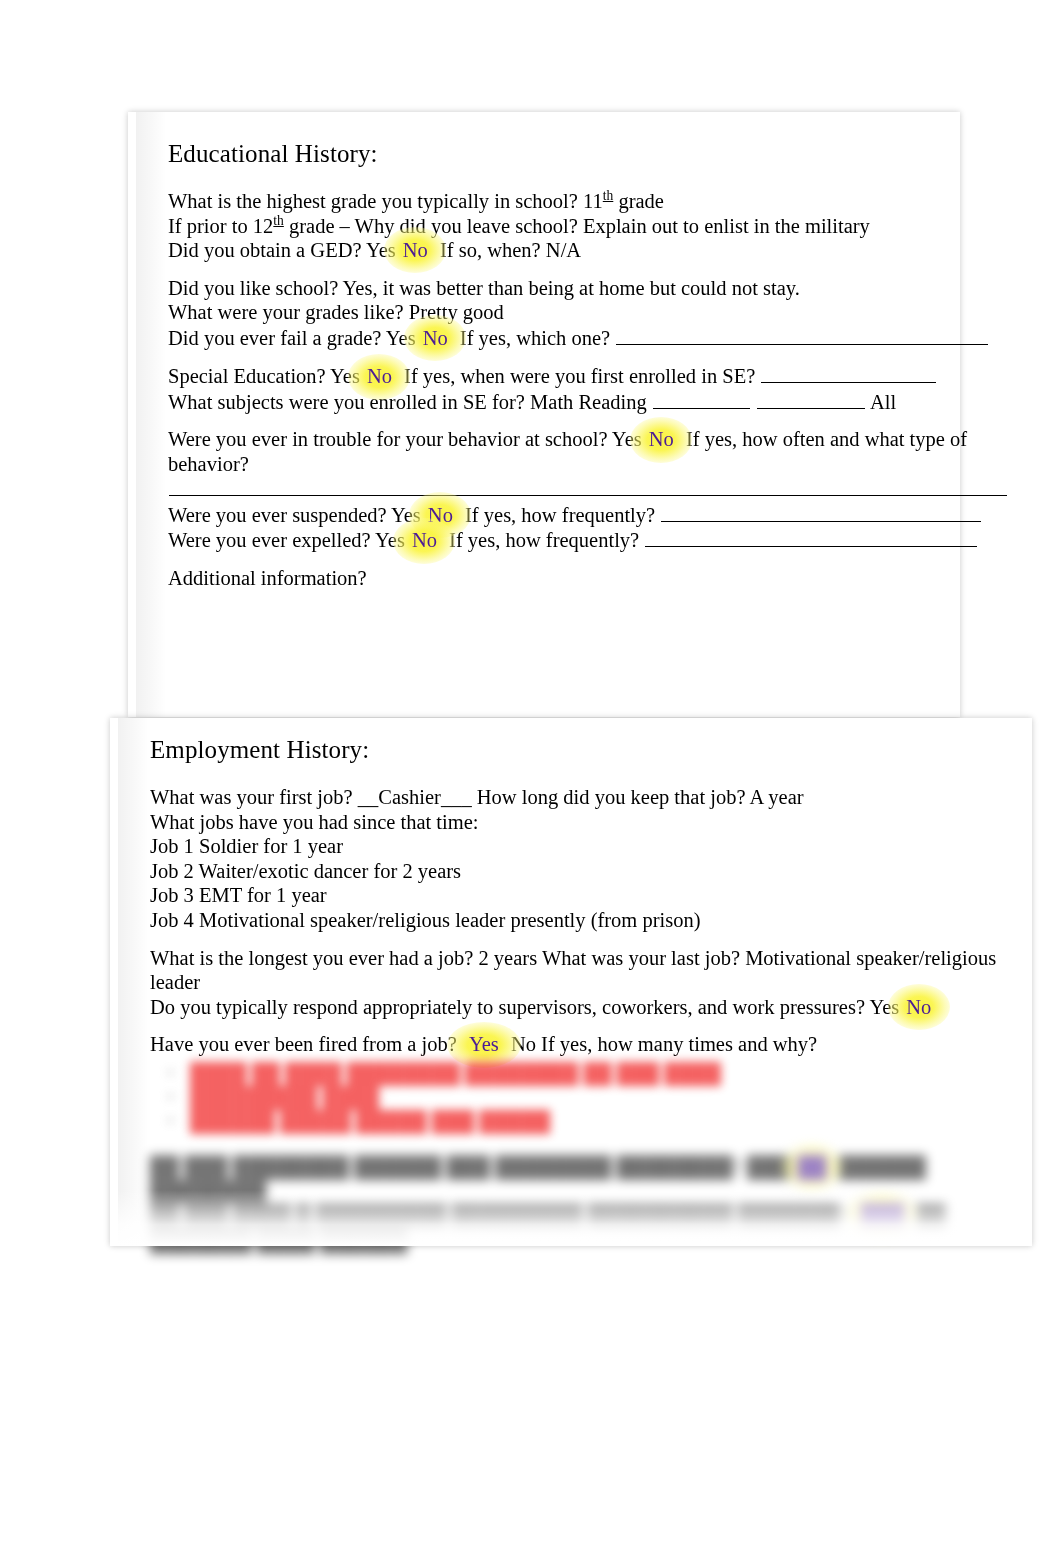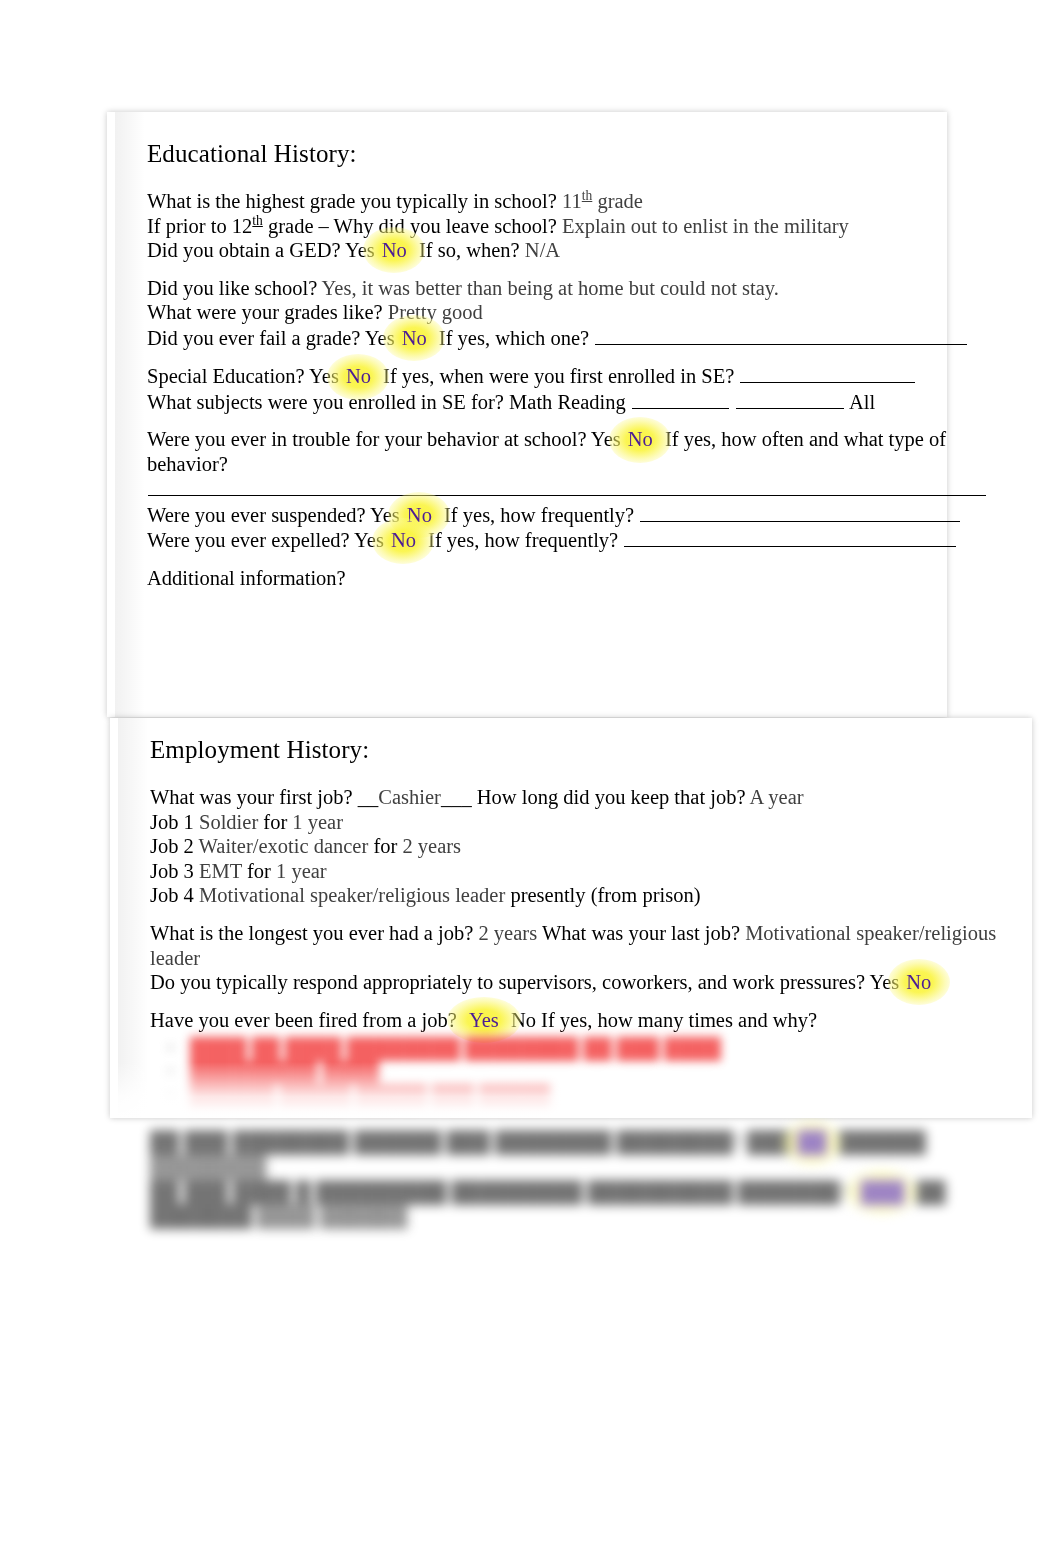--- a/index.html
+++ b/index.html
@@ -14,22 +14,22 @@
     font-family: "Liberation Serif", "DejaVu Serif", serif;
     overflow: hidden;
   }
 
   
   .sheet {
     position: absolute;
     background: #ffffff;
     box-shadow: 0 0 6px rgba(0,0,0,0.22);
   }
-  #sheet-1 { left: 107px; top: 112px; width: 832px; height: 605px; padding-left: 8px; }
-  #sheet-2 { left: 110px; top: 718px; width: 922px; height: 400px; }
+  #sheet-1 { left: 128px; top: 112px; width: 832px; height: 605px; }
+  #sheet-2 { left: 110px; top: 718px; width: 922px; height: 528px; }
 
   
   .gutter {
     position: absolute;
     top: 0;
     left: 8px;
     width: 30px;
     height: 100%;
     background: linear-gradient(to right,
         rgba(0,0,0,0.055) 0%,
@@ -56,21 +56,21 @@
     color: #000;
   }
   .line {
     font-size: 20.5px;
     line-height: 24.6px;
     color: #000;
     white-space: normal;
   }
   .gap-sm { height: 13px; }
 
-  .ans { color: #404040; }
+  .ans { color: #000000; }
   sup { font-size: 0.66em; vertical-align: super; line-height: 0; text-decoration: underline; }
 
   
   .rule {
     display: inline-block;
     border-bottom: 1.4px solid #000;
     vertical-align: baseline;
     height: 0.92em;
     margin: 0 1px;
   }
@@ -185,20 +185,21 @@
 </div>
 
 <div class="sheet" id="sheet-2">
   <div class="gutter"></div>
   <div class="content">
     <div style="height:18px"></div>
     <h1 class="section-title">Employment History:</h1>
     <div style="height:21px"></div>
     <div id="blocks-page-2">
         <div class="line"><span>What was your first job? __</span><span class="ans">Cashier</span><span>___ How long did you keep that job? </span><span class="ans">A year</span></div>
+        <div class="line"><span>What jobs have you had since that time:</span></div>
         <div class="line"><span>Job 1 </span><span class="ans">Soldier</span><span> for </span><span class="ans">1 year</span></div>
         <div class="line"><span>Job 2 </span><span class="ans">Waiter/exotic dancer</span><span> for </span><span class="ans">2 years</span></div>
         <div class="line"><span>Job 3 </span><span class="ans">EMT</span><span> for </span><span class="ans">1 year</span></div>
         <div class="line"><span>Job 4 </span><span class="ans">Motivational speaker/religious leader</span><span> presently (from prison)</span></div>
         <div class="gap-sm"></div>
         <div class="line"><span>What is the longest you ever had a job? </span><span class="ans">2 years</span><span> What was your last job? </span><span class="ans">Motivational speaker/religious leader</span></div>
         <div class="line"><span>Do you typically respond appropriately to supervisors, coworkers, and work pressures?   Yes</span><span class="hl">No</span></div>
         <div class="gap-sm"></div>
         <div class="line"><span>Have you ever been fired from a job?  </span><span class="hl wide">Yes</span><span>   No       If yes, how many times and why?</span></div>
       </div>

